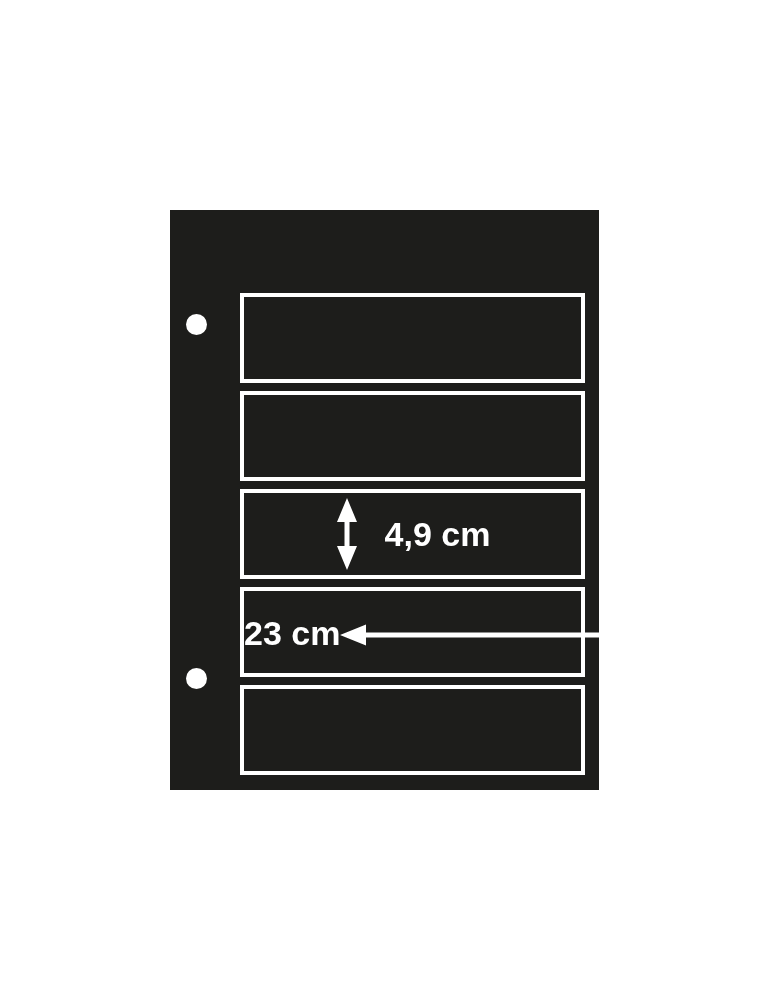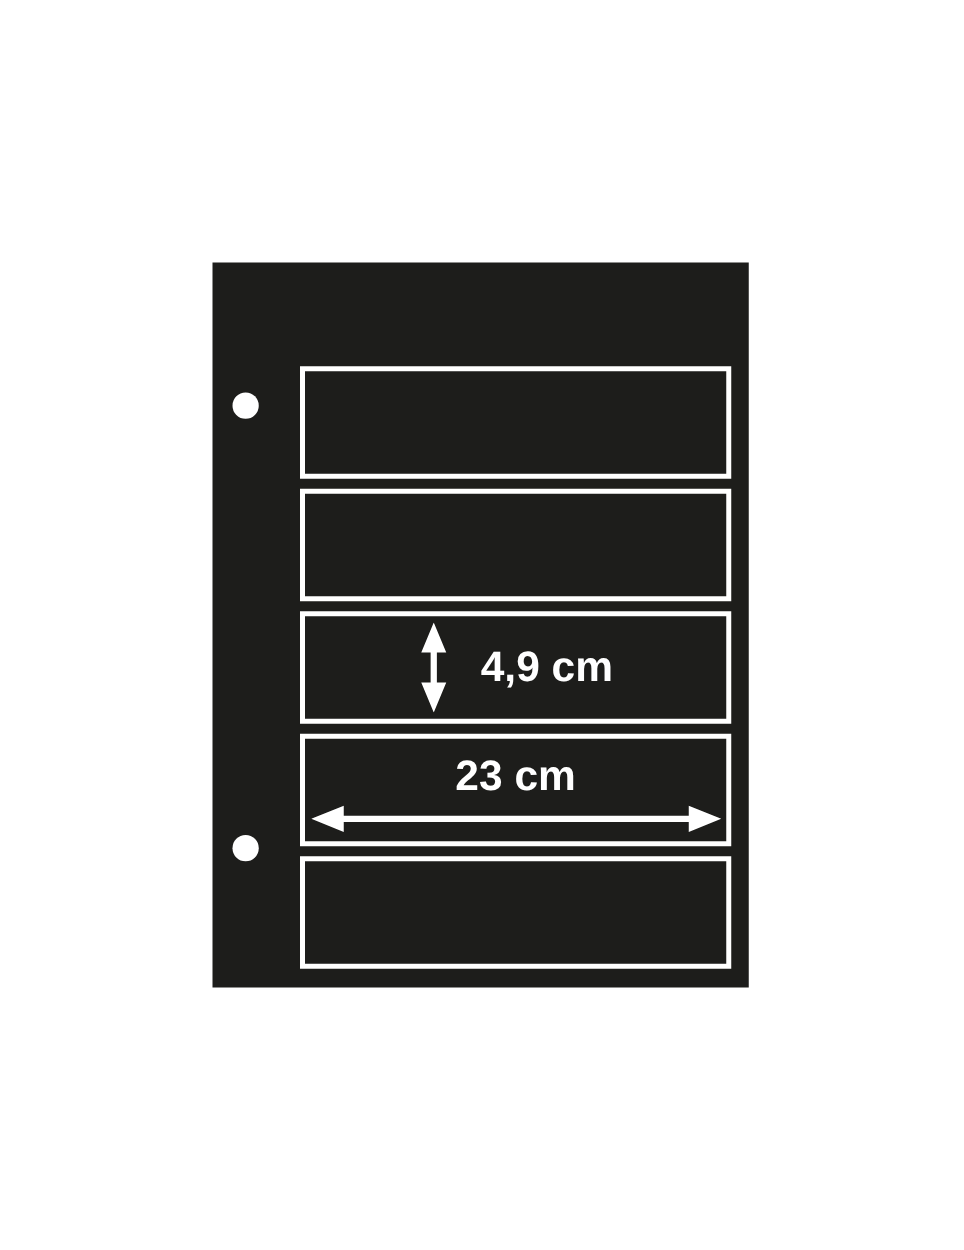--- a/index.html
+++ b/index.html
@@ -59,23 +59,22 @@
   .dim-label {
     color: #ffffff;
     font-weight: bold;
     font-size: 34px;
     line-height: 1;
     white-space: nowrap;
   }
   .dim-width {
     width: 100%;
     display: flex;
-    flex-direction: column;
+    flex-direction: row;
     align-items: center;
-    justify-content: center;
     padding-top: 6px;
   }
   .dim-width .dim-label {
     margin-bottom: 5px;
   }
   .arrow-svg {
     display: block;
     flex: 0 0 auto;
   }
 </style>

